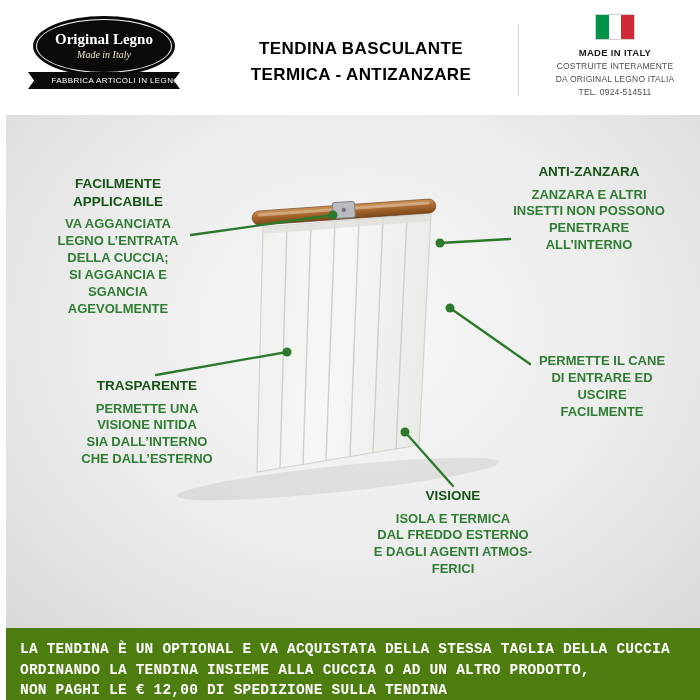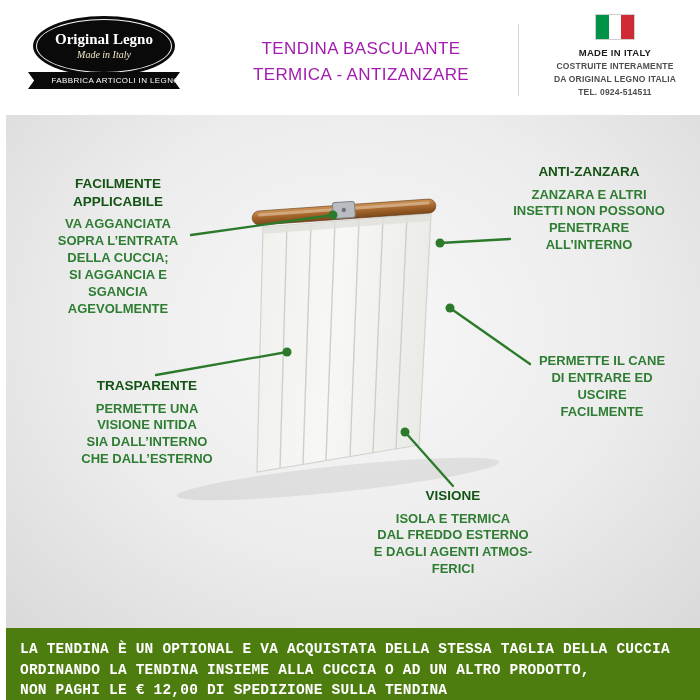--- a/index.html
+++ b/index.html
@@ -12,28 +12,28 @@
   .logo-wrap { position:absolute; left:22px; top:16px; width:152px; text-align:center; }
   .logo-ellipse { position:relative; width:142px; height:60px; margin:0 auto; background:#0a0a0a;
     border-radius:50%; display:flex; flex-direction:column; align-items:center; justify-content:center; }
   .logo-ellipse::after { content:""; position:absolute; inset:3px; border:1px solid #f5f5f5; border-radius:50%; }
   .logo-brand { color:#fff; font-family:"Liberation Serif", serif; font-weight:bold; font-size:15px; line-height:1.05; }
   .logo-tagline { color:#f3e9c6; font-family:"Liberation Serif", serif; font-style:italic; font-size:10px; margin-top:1px; }
   .logo-banner { position:relative; margin-top:-4px; width:152px; height:17px; background:#0a0a0a; color:#fff;
     font-size:8px; font-weight:normal; letter-spacing:.4px; line-height:17px; text-align:right;
     clip-path:polygon(0 0,100% 0,96% 50%,100% 100%,0 100%,4% 50%); }
   .header-title { position:absolute; left:205px; top:36px; width:300px; text-align:center;
-    color:#a21caf; font-weight:normal; font-size:17px; letter-spacing:.4px; line-height:1.5; }
+    color:#000000; font-weight:bold; font-size:17px; letter-spacing:.4px; line-height:1.5; }
   .header-divider { position:absolute; left:512px; top:24px; width:1px; height:72px; background:#d8d8d8; }
   .made-block { position:absolute; left:524px; top:14px; width:170px; text-align:center; }
   .flag { display:inline-flex; width:40px; height:26px; border:1px solid #cfcfcf; overflow:hidden; }
   .flag span { flex:1; }
   .flag .g { background:#009246; } .flag .w { background:#ffffff; } .flag .r { background:#ce2b37; }
   .made-title { margin-top:4px; font-size:9.5px; font-weight:bold; color:#1c1c1c; letter-spacing:.3px; }
-  .made-sub { margin-top:2px; font-size:8.5px; font-weight:bold; color:#4e4e4e; line-height:1.55; white-space:pre-line; letter-spacing:.2px; }
+  .made-sub { margin-top:2px; font-size:8.5px; font-weight:normal; color:#4e4e4e; line-height:1.55; white-space:pre-line; letter-spacing:.2px; }
 
   
   .main { position:relative; width:700px; height:513px;
     background:radial-gradient(ellipse at 50% 42%, #f8f8f8 0%, #ececec 55%, #d9d9d9 100%); }
   .main svg { position:absolute; left:0; top:0; }
 
   .callout { position:absolute; text-align:center; }
   .co-title { color:#135313; font-weight:bold; font-size:13.5px; line-height:1.3; white-space:pre-line; }
   .co-body { margin-top:6px; color:#2e7d32; font-weight:bold; font-size:13px; line-height:1.3; white-space:pre-line; }
   .co-facilmente { left:33px;  top:60px;  width:158px; }
@@ -130,21 +130,21 @@
         <circle cx="281" cy="237" r="4.5"></circle>
         <circle cx="444" cy="193" r="4.5"></circle>
         <circle cx="399" cy="317" r="4.5"></circle>
       </g>
     </svg>
 
     <div class="callout co-facilmente">
       <div class="co-title">FACILMENTE
 APPLICABILE</div>
       <div class="co-body">VA AGGANCIATA
-SOPRA L’ENTRATA
+LEGNO L’ENTRATA
 DELLA CUCCIA;
 SI AGGANCIA E
 SGANCIA
 AGEVOLMENTE</div>
     </div>
 
     <div class="callout co-trasparente">
       <div class="co-title">TRASPARENTE</div>
       <div class="co-body">PERMETTE UNA
 VISIONE NITIDA

